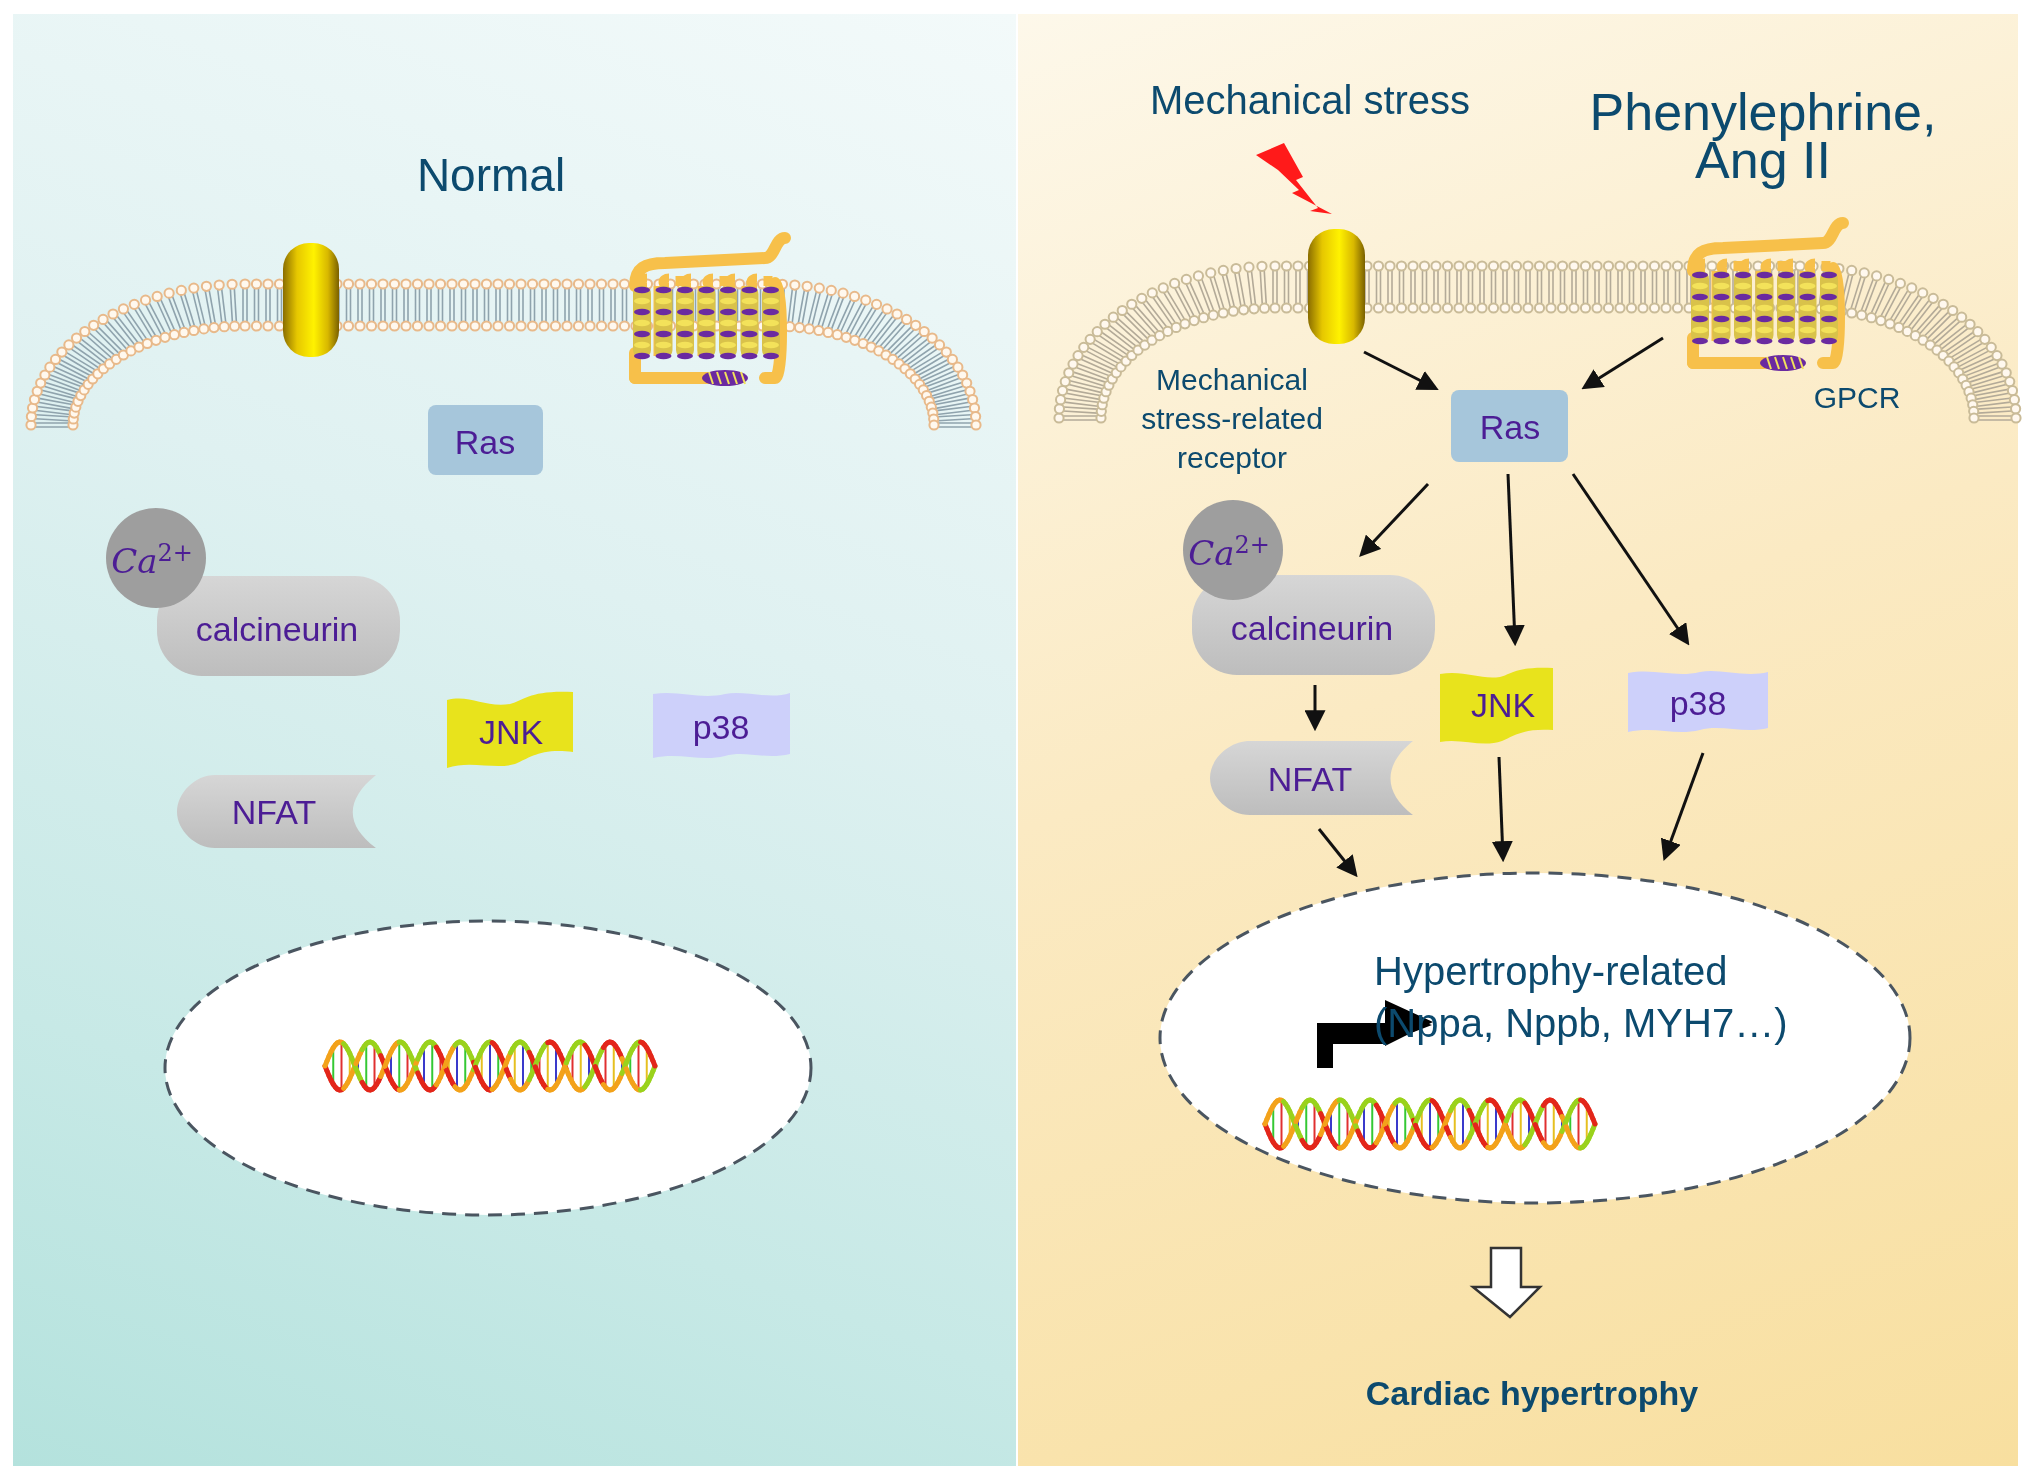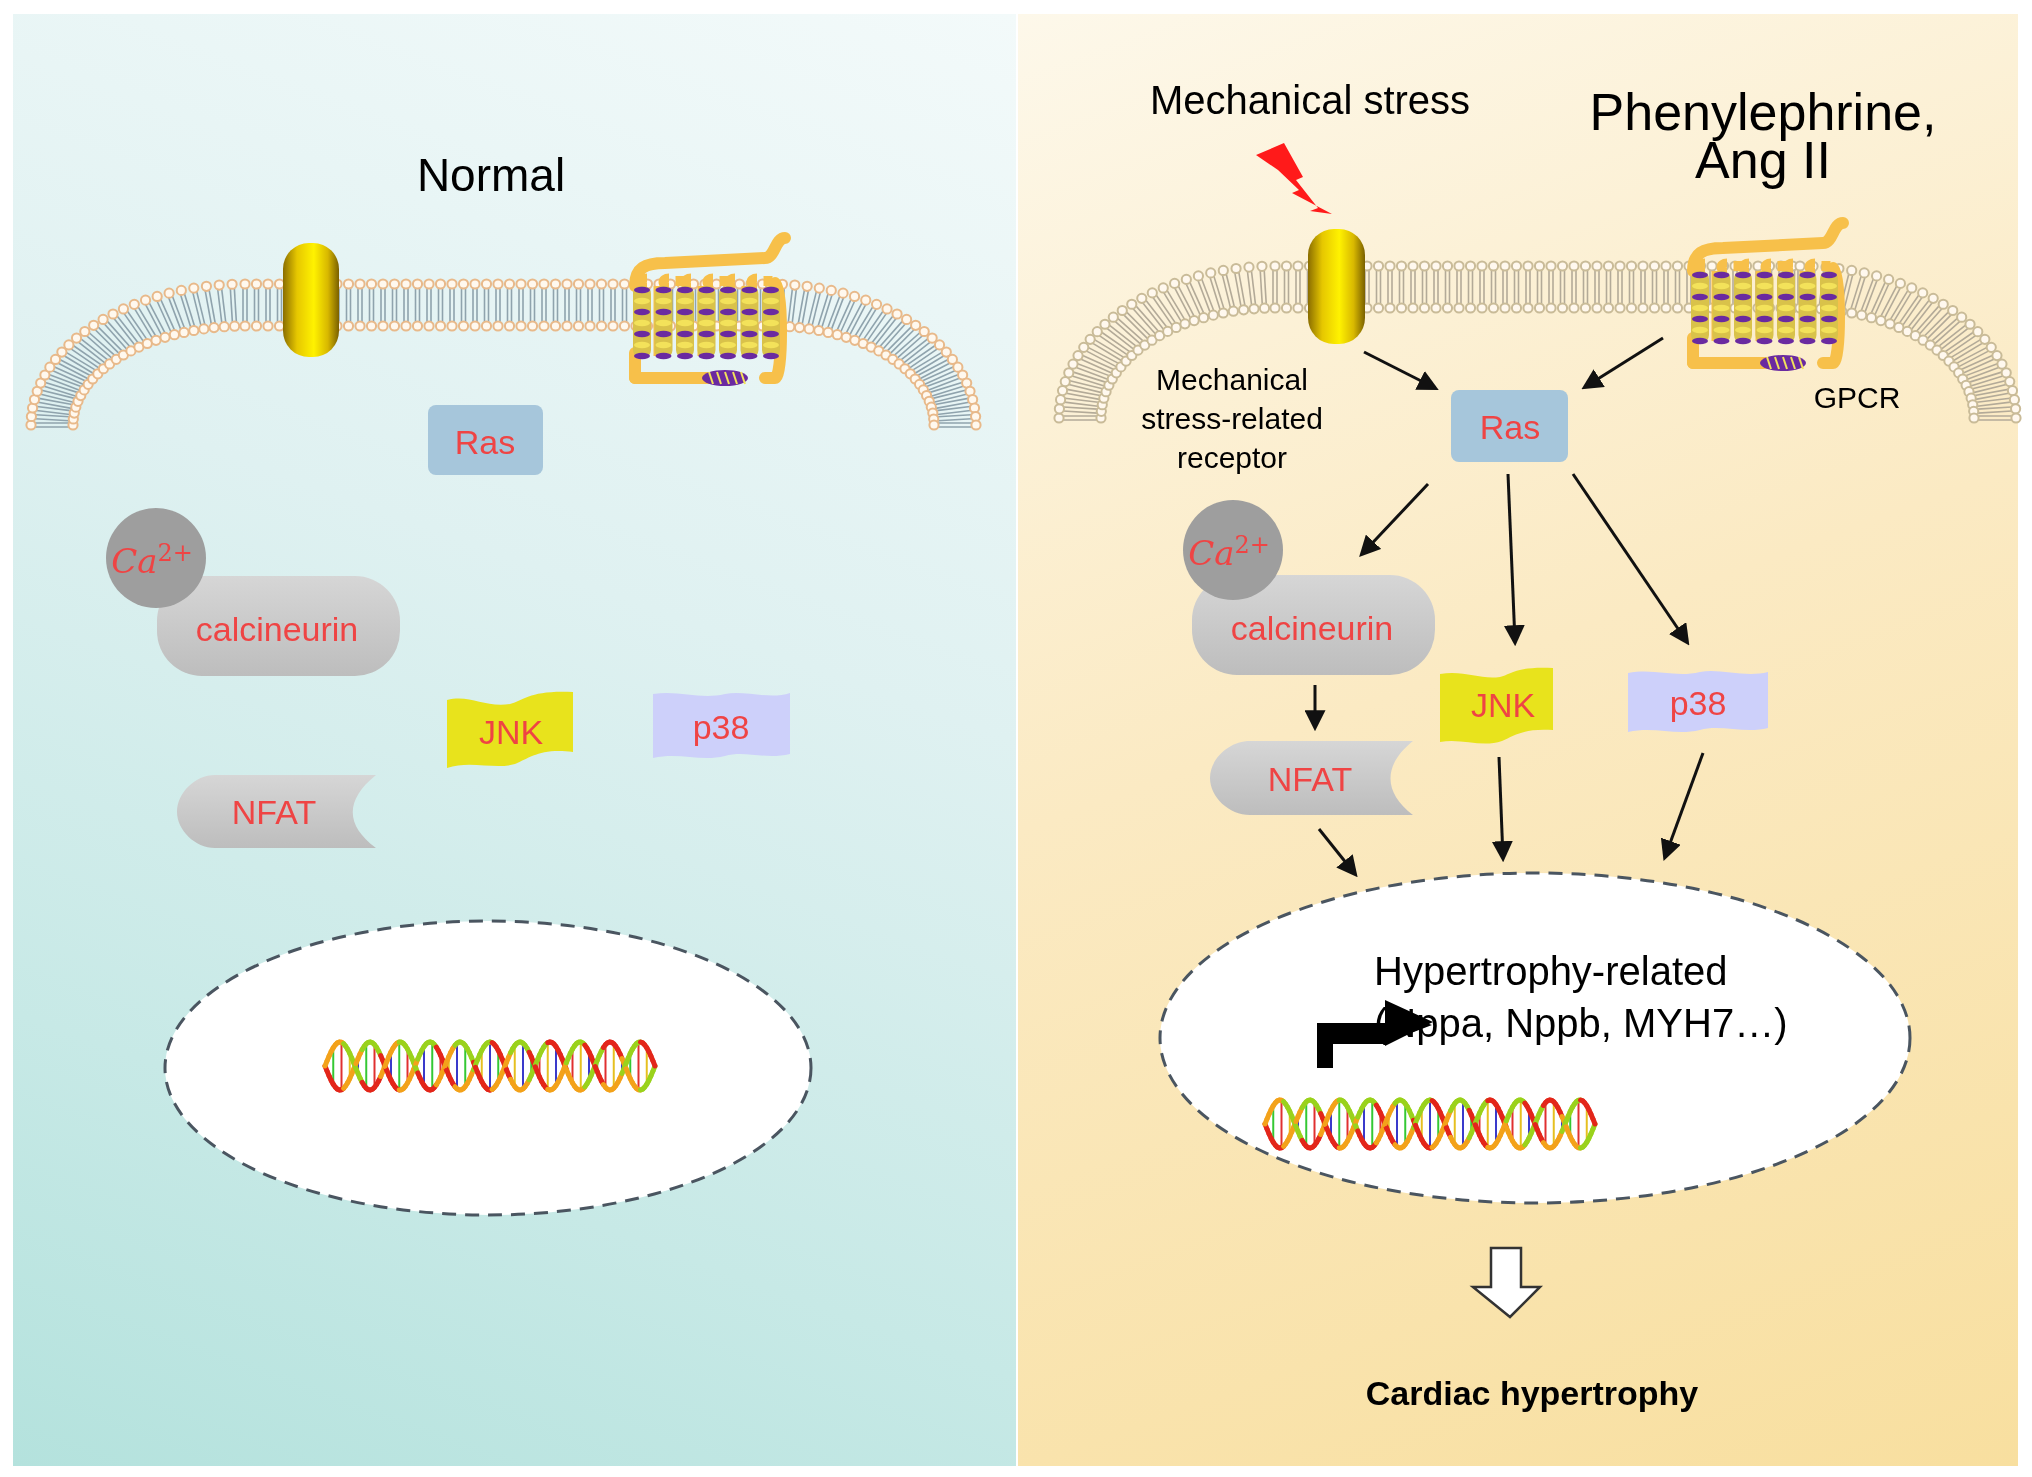--- a/index.html
+++ b/index.html
@@ -4,23 +4,23 @@
 <style>
   html, body { margin: 0; padding: 0; background: #ffffff; }
   body { width: 2032px; height: 1477px; position: relative; overflow: hidden;
          font-family: "Liberation Sans", sans-serif; }
   #stage { position: absolute; left: 0; top: 0; width: 2032px; height: 1477px; }
   .panel { position: absolute; top: 14px; height: 1452px; }
   #panel-left { left: 13px; width: 1003px;
     background: linear-gradient(200deg, #f3fafa 0%, #dff1f1 40%, #c7e9e6 75%, #b4e2dd 100%); }
   #panel-right { left: 1018px; width: 1000px;
     background: linear-gradient(160deg, #fdf8ea 0%, #fbeac3 45%, #f8df9f 100%); }
-  .lbl { position: absolute; color: #000000; white-space: nowrap; }
+  .lbl { position: absolute; color: #0c4a6e; white-space: nowrap; }
   .center { transform: translateX(-50%); text-align: center; }
-  .node-text { position: absolute; color: #ef4444; white-space: nowrap; transform: translate(-50%, -50%); }
+  .node-text { position: absolute; color: #4c1d95; white-space: nowrap; transform: translate(-50%, -50%); }
   .ital { }
 </style>
 </head>
 <body>
 
 <div id="stage">
   <div id="panel-left" class="panel"></div>
   <div id="panel-right" class="panel"></div>
 
   <svg id="art" width="2032" height="1477" style="position:absolute;left:0;top:0;">

